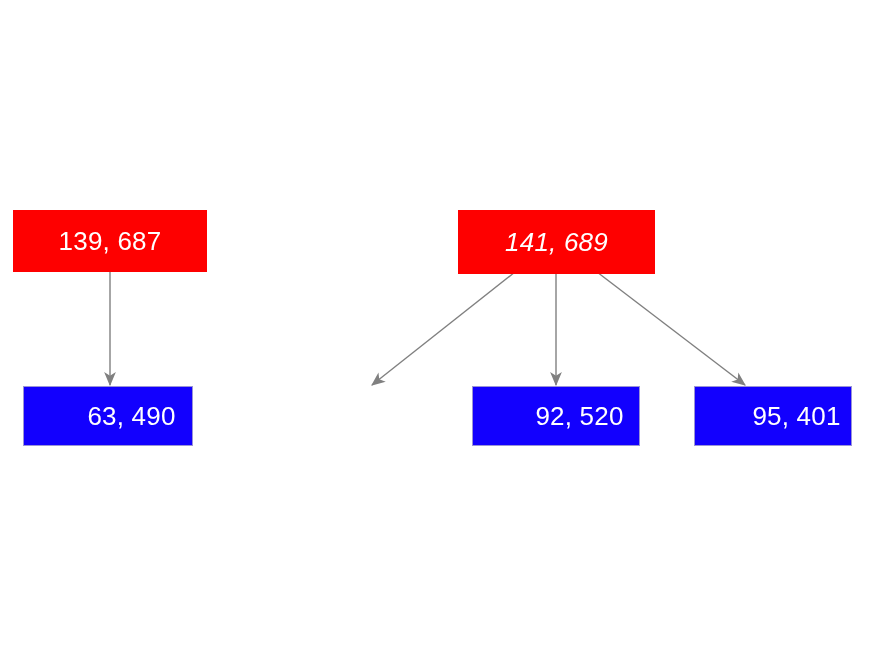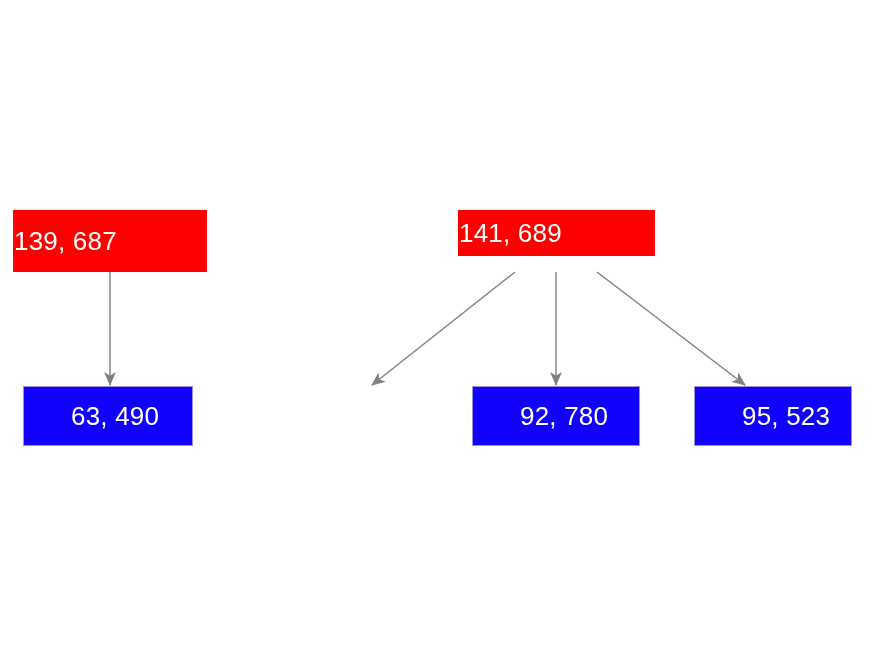--- a/index.html
+++ b/index.html
@@ -22,20 +22,21 @@
     top: 0;
     width: 875px;
     height: 656px;
     pointer-events: none;
   }
   .node {
     position: absolute;
     box-sizing: border-box;
     display: flex;
     align-items: center;
+    justify-content: center;
     color: #ffffff;
     font-size: 26px;
     line-height: 1;
     letter-spacing: 0.2px;
     white-space: nowrap;
     user-select: none;
   }
   .node-red {
     background: #fe0000;
     border: 1px solid #fe0000;
@@ -62,30 +63,30 @@
         <line x1="515" y1="272" x2="372" y2="385" stroke="#808080" stroke-width="1.4" marker-end="url(#arrowhead)"></line>
         <line x1="556" y1="272" x2="556" y2="385" stroke="#808080" stroke-width="1.4" marker-end="url(#arrowhead)"></line>
         <line x1="597" y1="272" x2="745" y2="385" stroke="#808080" stroke-width="1.4" marker-end="url(#arrowhead)"></line>
       </g>
   </svg>
 
   <div class="node node-red" style="left: 13px; top: 210px; width: 194px; height: 62px;">
       <span>139, 687</span>
     </div>
 
-  <div class="node node-red" style="left: 458px; top: 210px; width: 197px; height: 46px;">
+  <div class="node node-red" style="left: 458px; top: 210px; width: 197px; height: 64px; font-style: italic;">
       <span>141, 689</span>
     </div>
 
   <div class="node node-blue" style="left: 23px; top: 386px; width: 170px; height: 60px;">
       <span>63, 490</span>
     </div>
 
 
   <div class="node node-blue" style="left: 472px; top: 386px; width: 168px; height: 60px;">
-      <span>92, 780</span>
+      <span>92, 520</span>
     </div>
 
   <div class="node node-blue" style="left: 694px; top: 386px; width: 158px; height: 60px;">
-      <span>95, 523</span>
+      <span>95, 401</span>
     </div>
 
 </div>
 
 </body></html>

